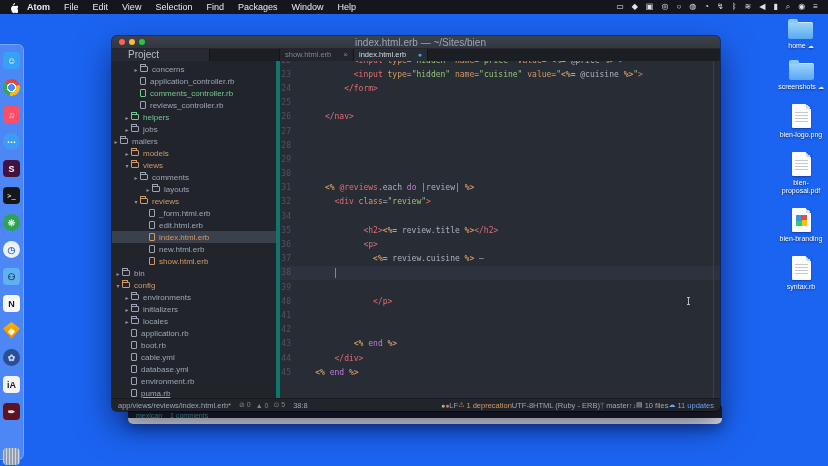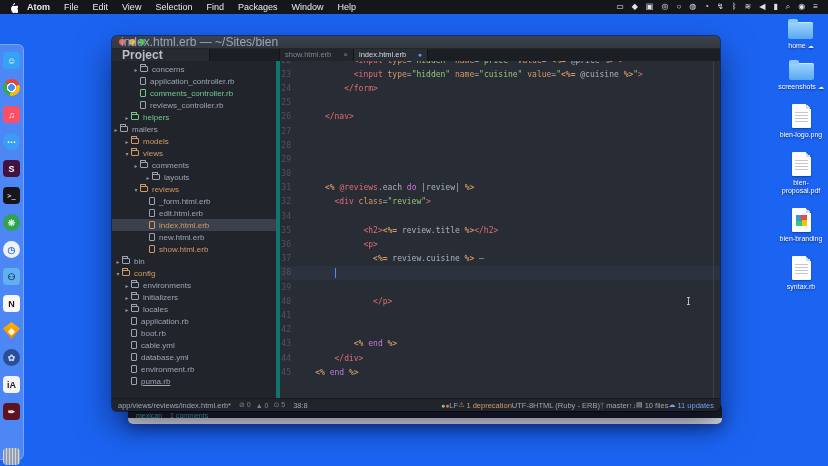--- a/index.html
+++ b/index.html
@@ -65,26 +65,26 @@
 
   
   .atom { position:absolute; left:112px; top:36px; width:608px; height:375px; z-index:10;
     border-radius:5px; overflow:hidden; background:#282c34;
     box-shadow:0 14px 34px rgba(0,0,30,.55), 0 0 0 1px rgba(0,0,0,.45); }
   .titlebar { height:13px; background:linear-gradient(#3d414c,#33373f);
     display:flex; align-items:center; position:relative; border-bottom:1px solid #23262c; }
   .lights { display:flex; gap:4px; margin-left:7px; }
   .light { width:6px; height:6px; border-radius:50%; }
   .light.r { background:#ff5f57; } .light.y { background:#febc2e; } .light.g { background:#28c840; }
-  .win-title { position:absolute; left:9px; right:0; text-align:left; font-size:12px;
+  .win-title { position:absolute; left:9px; right:0; text-align:center; font-size:10px;
     color:#9da5b4; line-height:13px; }
   .tabsrow { display:flex; height:12px; background:#1b1e23; }
   .project-strip { width:168px; display:flex; border-right:1px solid #121418; }
-  .project-tab { width:98px; background:#262a31; color:#b8bfca; font-size:12px;
-    padding-left:10px; line-height:12px; border-right:1px solid #121418;font-weight:bold; }
+  .project-tab { width:98px; background:#262a31; color:#b8bfca; font-size:10px;
+    padding-left:16px; line-height:12px; border-right:1px solid #121418; }
   .editor-tabs { display:flex; flex:1; }
   .tab { width:74px; font-size:7.5px; line-height:12px; color:#7f848e; padding:0 5px;
     display:flex; align-items:center; border-right:1px solid #121418; background:#22262c; }
   .tab.active { background:#282c34; color:#d7dae0; }
   .tab .tab-label { flex:1; overflow:hidden; white-space:nowrap; }
   .tab .tab-close { color:#7f848e; font-size:8px; }
   .tab .tab-dot { color:#4f9cf0; font-size:7px; }
 
   .winbody { display:flex; height:337px; }
   .tree { width:168px; background:#21252b; border-right:4px solid #0f766e; overflow:hidden;
@@ -292,20 +292,25 @@
         </div>
         <div class="trow" style="padding-left: 28px;">
           <span class="ticon file"></span>
           <span>reviews_controller.rb</span>
         </div>
         <div class="trow green" style="padding-left: 11px;">
           <span class="tarrow">▸</span>
           <span class="ticon folder"></span>
           <span>helpers</span>
         </div>
+        <div class="trow" style="padding-left: 11px;">
+          <span class="tarrow">▸</span>
+          <span class="ticon folder"></span>
+          <span>jobs</span>
+        </div>
         <div class="trow" style="padding-left: 0;">
           <span class="tarrow">▸</span>
           <span class="ticon folder"></span>
           <span>mailers</span>
         </div>
         <div class="trow orange" style="padding-left: 11px;">
           <span class="tarrow">▸</span>
           <span class="ticon folder"></span>
           <span>models</span>
         </div>

